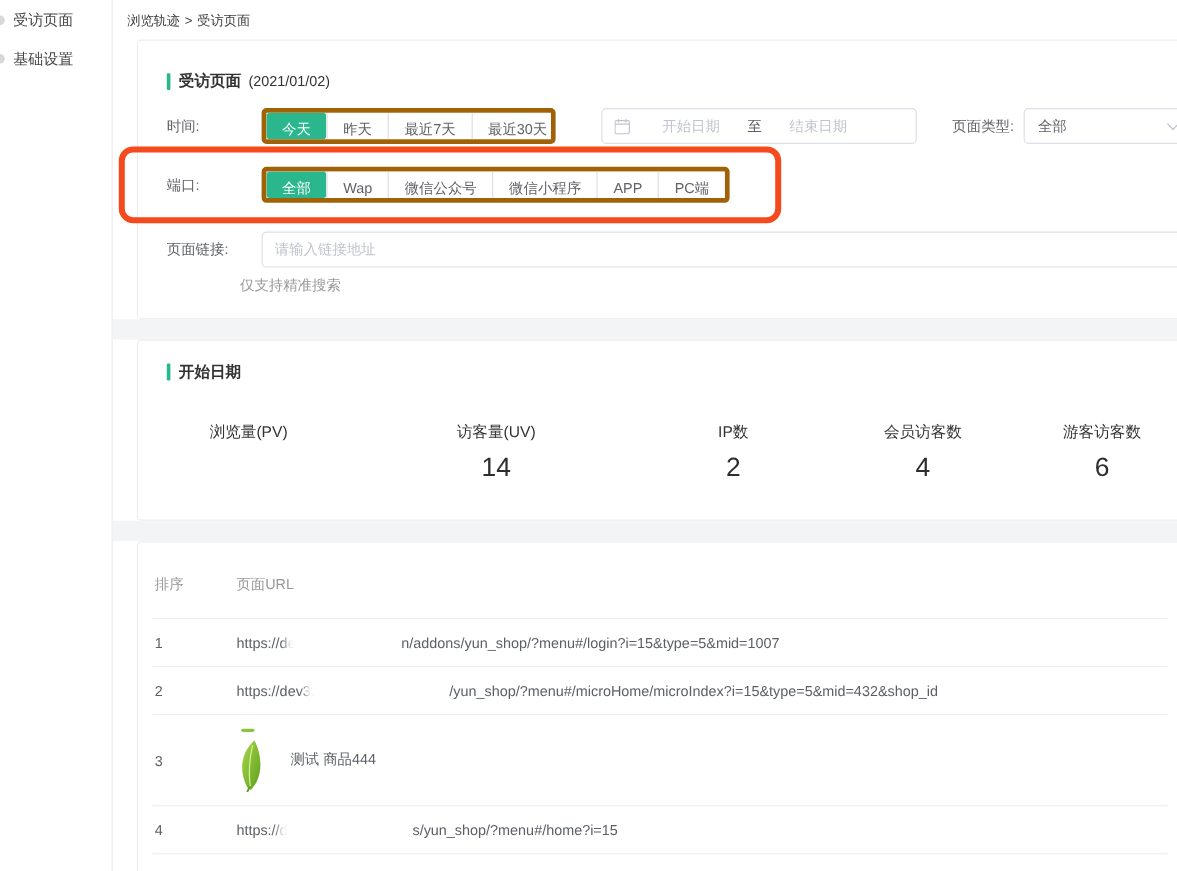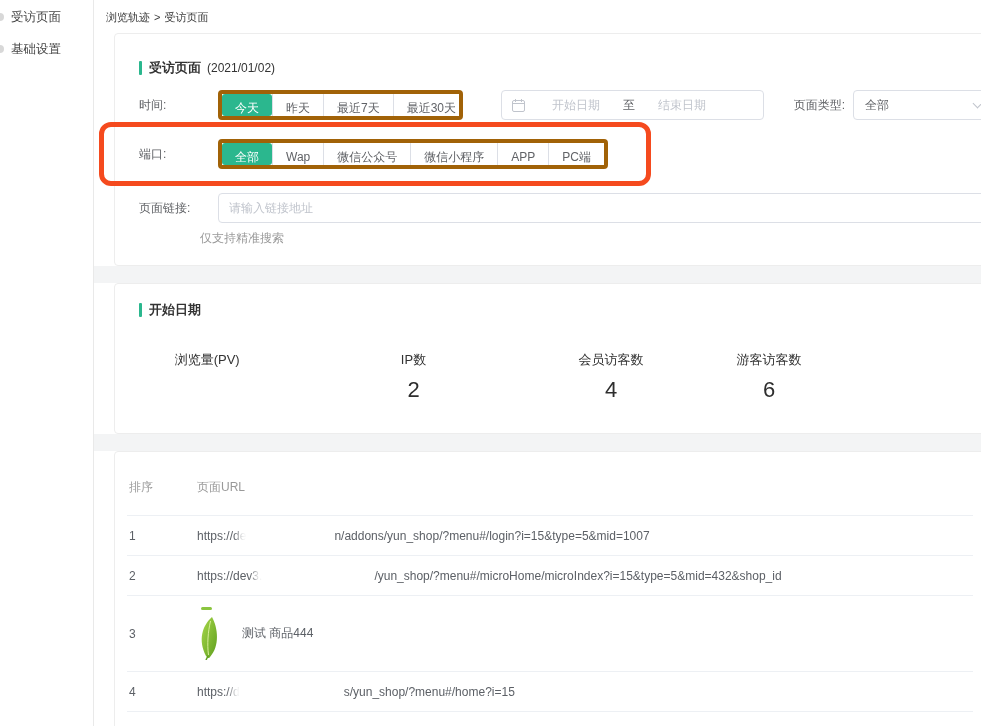--- a/index.html
+++ b/index.html
@@ -152,20 +152,24 @@
     <div class="band"></div>
 
     <section class="card card-metrics">
       <div class="title-row">
         <span class="tbar"></span>
         <span class="ttl">开始日期</span>
       </div>
       <div class="metrics-row">
         <div class="metric">
           <div class="m-label">浏览量(PV)</div>
+        </div>
+        <div class="metric">
+          <div class="m-label">访客量(UV)</div>
+          <div class="m-value">14</div>
         </div>
         <div class="metric">
           <div class="m-label">IP数</div>
           <div class="m-value">2</div>
         </div>
         <div class="metric">
           <div class="m-label">会员访客数</div>
           <div class="m-value">4</div>
         </div>
         <div class="metric">

